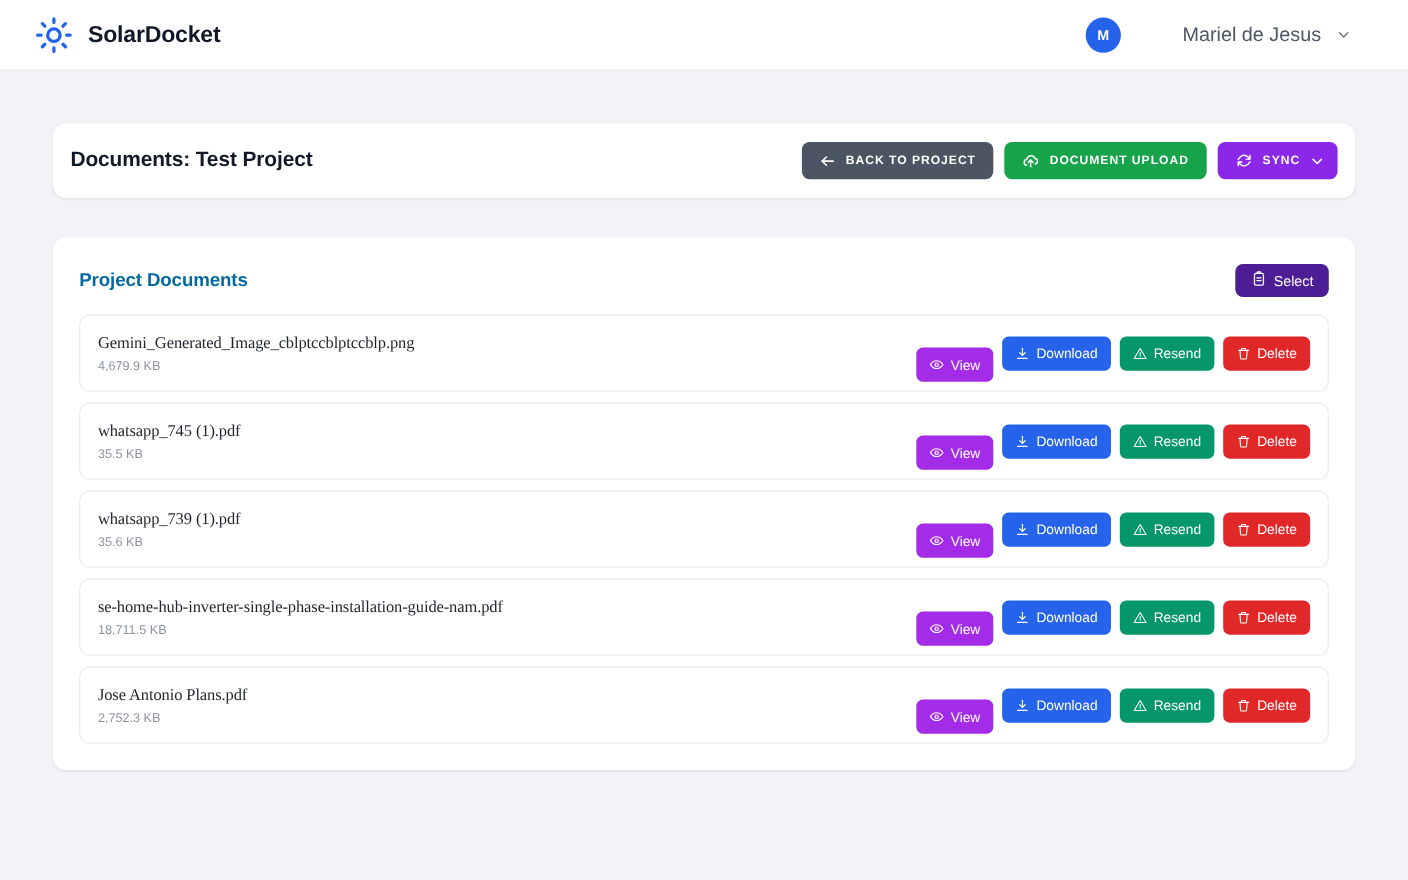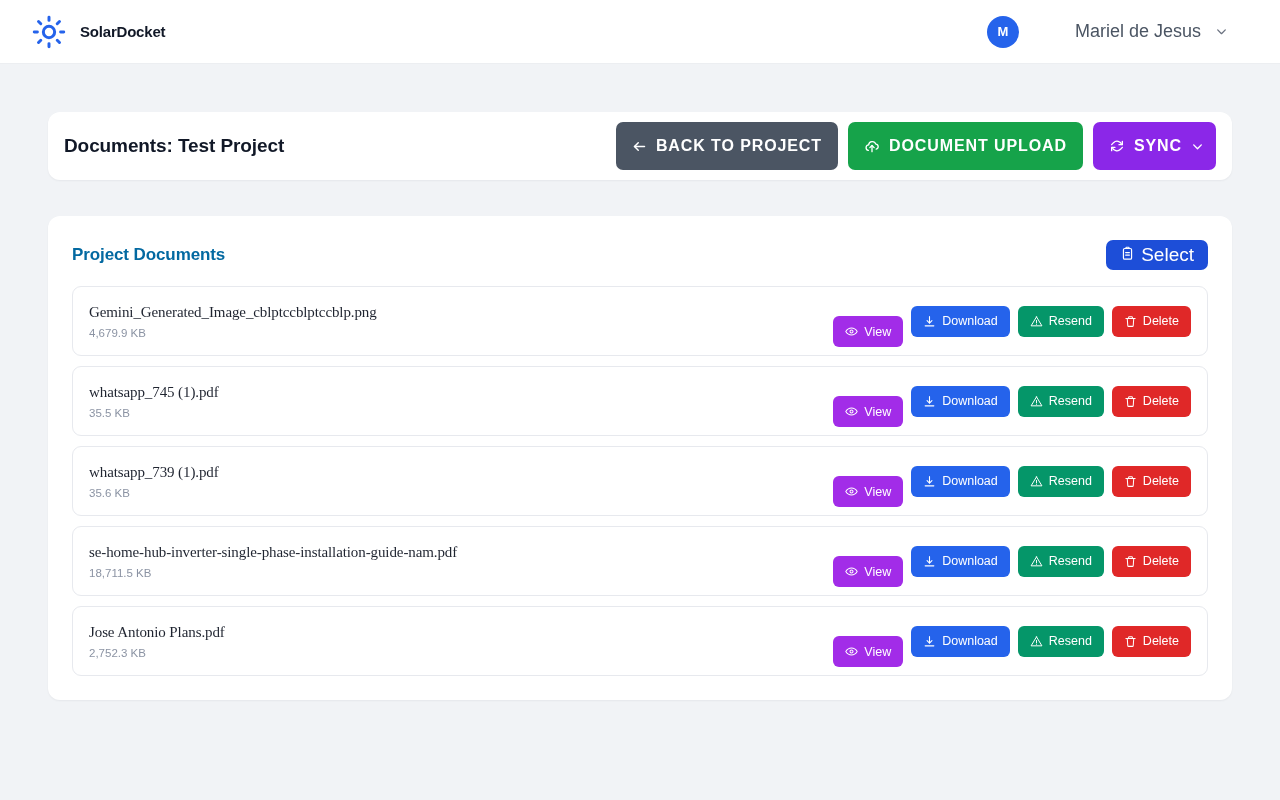--- a/index.html
+++ b/index.html
@@ -18,21 +18,21 @@
     background: #ffffff;
     display: flex;
     align-items: center;
     justify-content: space-between;
     padding: 0 24px 0 32px;
     border-bottom: 1px solid #eceef1;
   }
   .brand { display: flex; align-items: center; gap: 14px; }
   .brand-logo { width: 34px; height: 34px; display: block; }
   .brand-name {
-    font-size: 15px;
+    font-size: 21px;
     font-weight: bold;
     color: #111827;
     letter-spacing: -0.2px;
   }
 
   .user-area { display: flex; align-items: center; gap: 12px; padding-right: 28px; }
   .avatar {
     width: 32px; height: 32px;
     border-radius: 50%;
     background: #2563eb;
@@ -60,26 +60,26 @@
   }
   .page-title {
     font-size: 19px;
     font-weight: bold;
     color: #111827;
     letter-spacing: -0.1px;
   }
   .header-actions { display: flex; align-items: center; gap: 10px; }
 
   .hbtn {
-    height: 48px;
+    height: 34px;
     border: none;
     border-radius: 7px;
     color: #ffffff;
     font-family: "Liberation Sans", sans-serif;
-    font-size: 16px;
+    font-size: 11px;
     font-weight: bold;
     letter-spacing: 0.9px;
     display: inline-flex;
     align-items: center;
     gap: 9px;
     padding: 0 16px;
     cursor: pointer;
     white-space: nowrap;
   }
   .hbtn svg { display: block; }
@@ -101,28 +101,28 @@
     justify-content: space-between;
     padding: 0 0 16px 0;
   }
   .docs-title {
     font-size: 17px;
     font-weight: bold;
     color: #0369a1;
     letter-spacing: -0.1px;
   }
   .select-btn {
-    background: #1d4ed8;
+    background: #4c1d95;
     border: none;
     border-radius: 7px;
     height: 30px;
     padding: 0 14px;
     color: #fff;
     font-family: "Liberation Sans", sans-serif;
-    font-size: 19px;
+    font-size: 13px;
     display: inline-flex;
     align-items: center;
     gap: 6px;
     cursor: pointer;
   }
 
   
   .doc-list { display: flex; flex-direction: column; gap: 10px; }
   .doc-row {
     border: 1px solid #e7e9ee;

